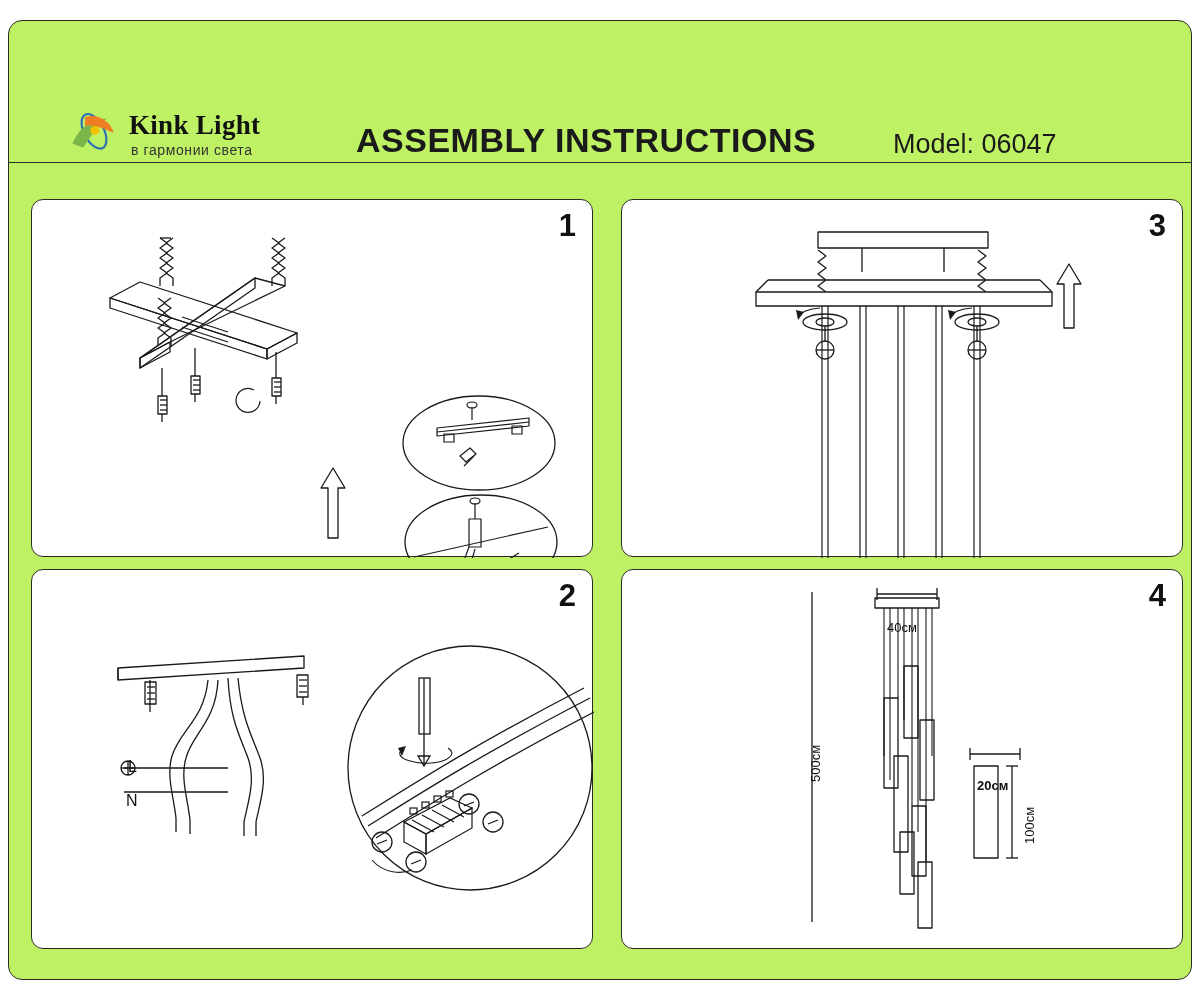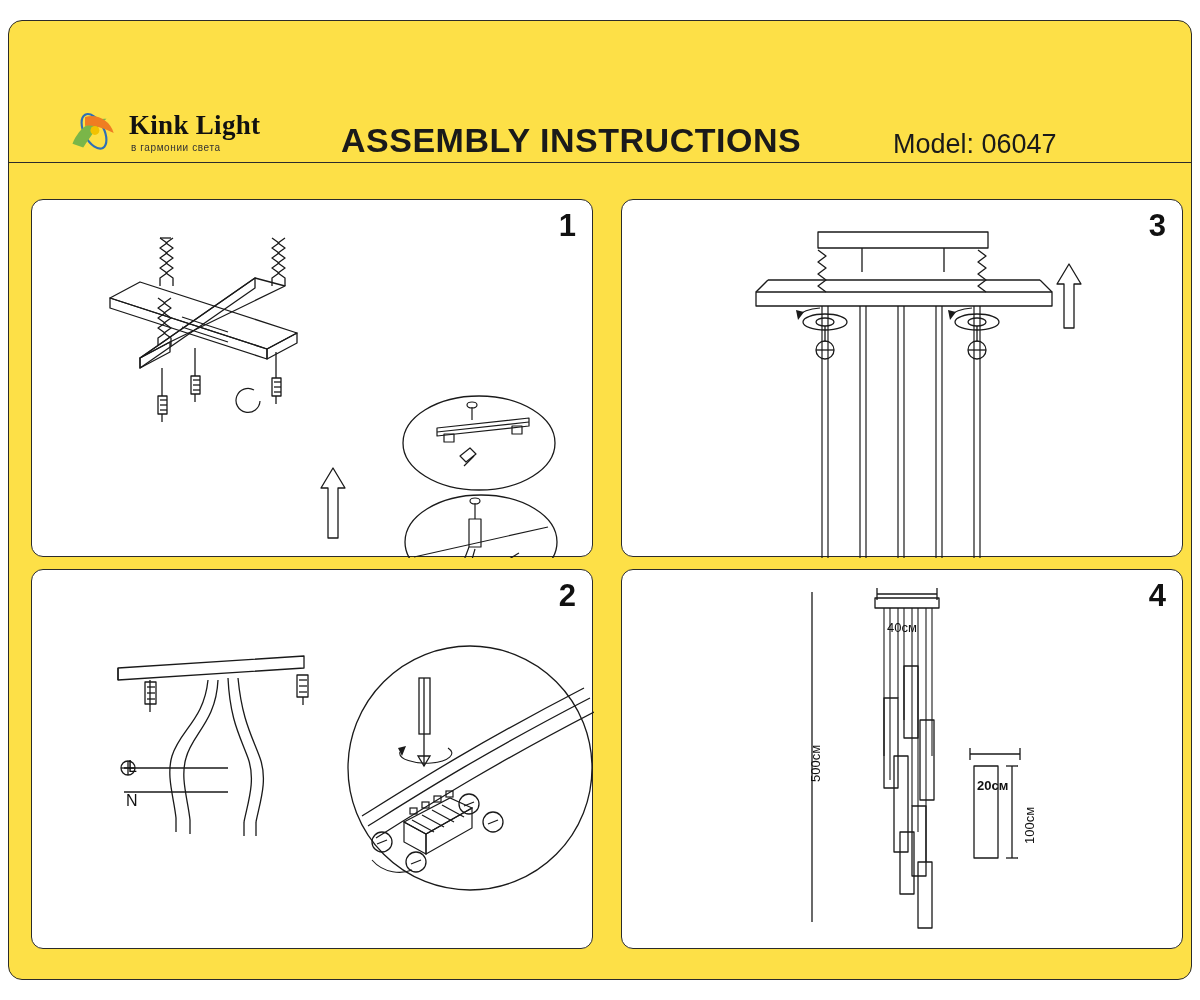--- a/index.html
+++ b/index.html
@@ -16,21 +16,21 @@
   }
   .sheet {
     position: absolute;
     left: 8px;
     top: 20px;
     width: 1184px;
     height: 960px;
     border: 1px solid #2b2b2b;
     border-radius: 14px;
     box-sizing: border-box;
-    background: #fde047;
+    background: #bef264;
   }
   
   .header {
     position: absolute;
     left: 0;
     top: 0;
     width: 100%;
     height: 142px;
     border-bottom: 1px solid #2b2b2b;
     box-sizing: border-box;
@@ -56,27 +56,27 @@
     font-size: 27px;
     font-weight: bold;
     letter-spacing: 0.3px;
     color: #111;
     font-family: "Liberation Serif", serif;
   }
   .brand-tag {
     position: absolute;
     left: 64px;
     top: 36px;
-    font-size: 10px;
+    font-size: 14px;
     letter-spacing: 0.6px;
     color: #333;
   }
   .doc-title {
     position: absolute;
-    left: 332px;
+    left: 347px;
     top: 100px;
     font-size: 34px;
     font-weight: bold;
     letter-spacing: 0.5px;
     white-space: nowrap;
   }
   .model {
     position: absolute;
     left: 884px;
     top: 108px;

